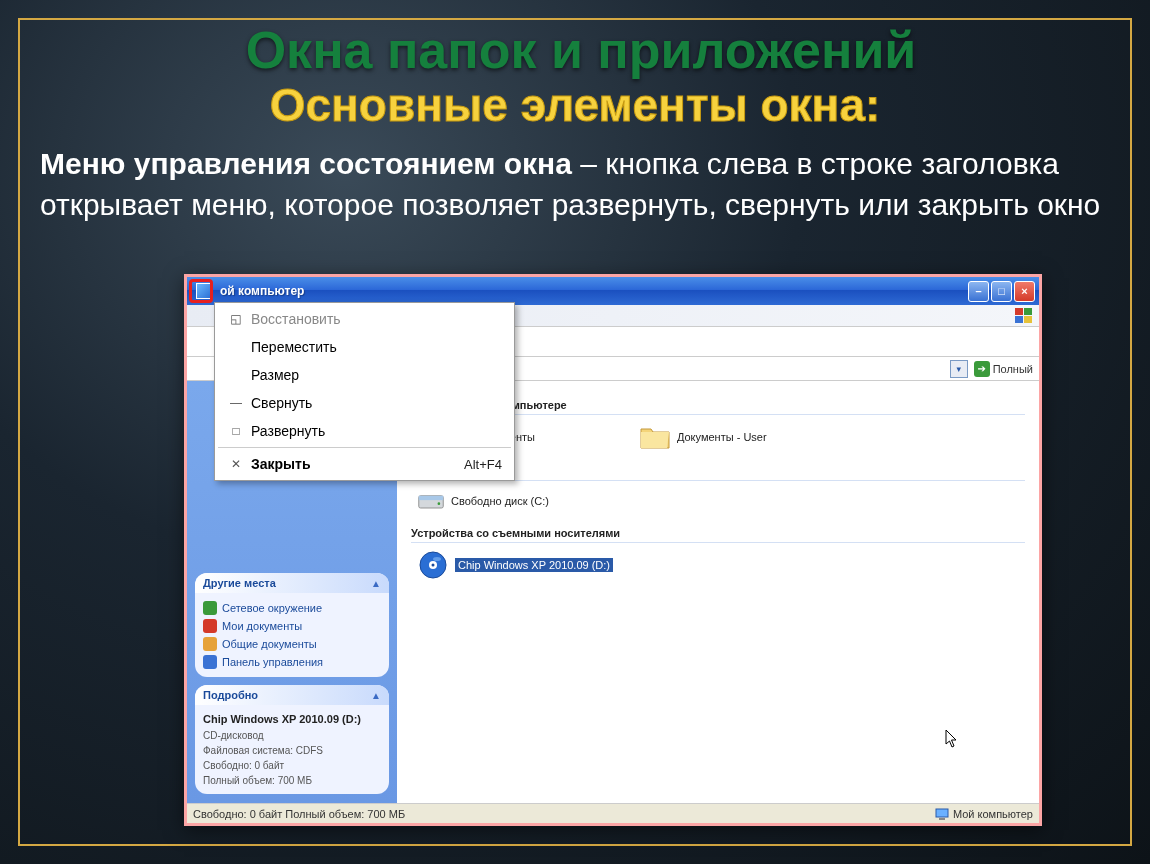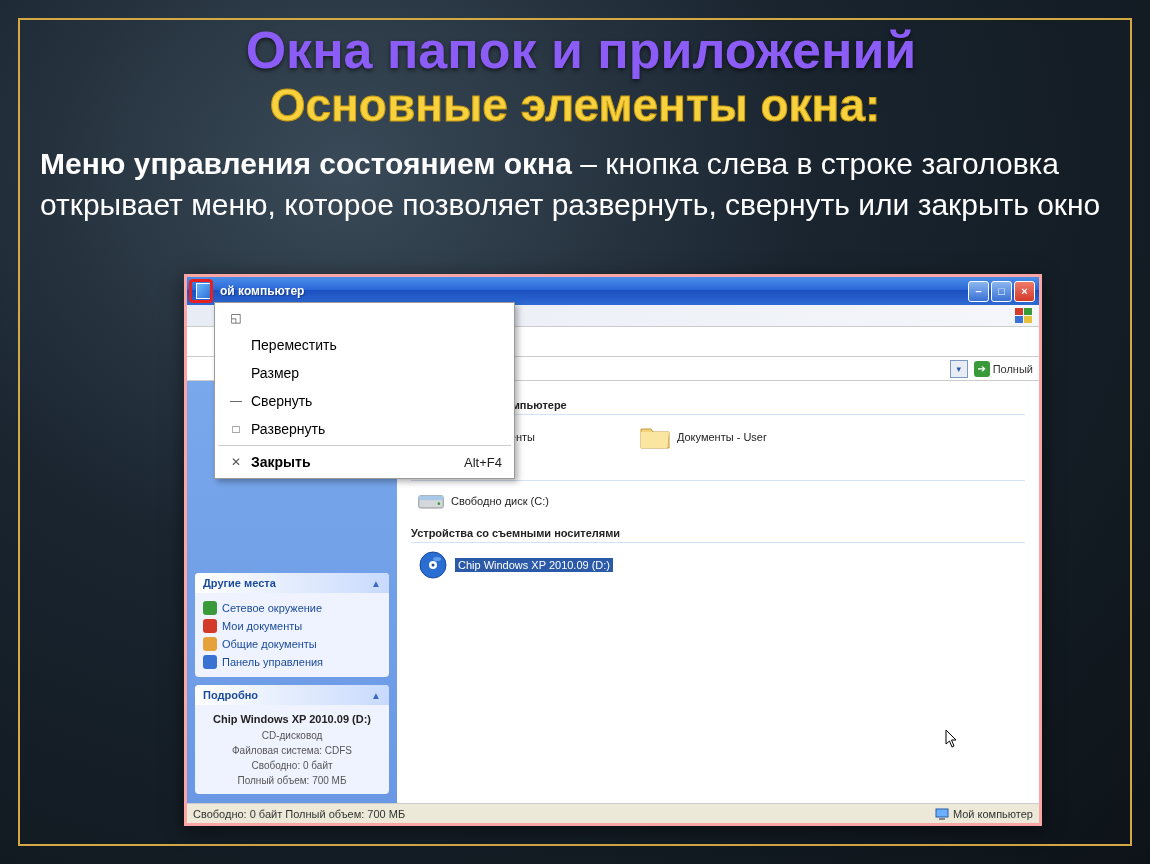--- a/index.html
+++ b/index.html
@@ -12,21 +12,21 @@
     overflow: hidden;
   }
   .slide-frame {
     position: absolute;
     top: 18px; left: 18px; right: 18px; bottom: 18px;
     border: 2px solid #d4a843;
   }
   .title-main {
     font-size: 52px;
     font-weight: bold;
-    color: #8b5cf6;
+    color: #15803d;
     text-align: center;
     margin-top: 20px;
     text-shadow: 0 2px 4px rgba(0,0,0,0.6);
     padding-left: 12px;
   }
   .title-sub {
     font-size: 46px;
     font-weight: bold;
     color: #f7d23e;
     -webkit-text-stroke: 1px #c79a10;
@@ -132,21 +132,21 @@
     justify-content: flex-end;
     padding-right: 6px;
     gap: 6px;
   }
   .addr-drop { width:18px; height:18px; background:#e8ecf4; border:1px solid #7a9ac4; display:flex; align-items:center; justify-content:center; color:#2a5aa8; font-size:9px; }
   .go-btn { display:flex; align-items:center; gap:3px; color:#333; font-size:11px; }
   .go-arrow { width:16px; height:16px; background:#3a9a3a; border-radius:3px; display:flex; align-items:center; justify-content:center; color:#fff; font-size:10px; }
 
   .body-area { display:flex; height: calc(100% - 28px - 22px - 30px - 24px - 20px); }
   .sidebar { width: 210px; background: linear-gradient(to bottom,#7aa8ec 0%, #6a98e4 100%); padding: 8px; display:flex; flex-direction:column; gap:8px; }
-  .side-panel { background:#eff3ff; border-radius:4px; overflow:hidden; font-size:11px;text-align:center; }
+  .side-panel { background:#eff3ff; border-radius:12px; overflow:hidden; font-size:11px; }
   .side-panel-hdr { background: linear-gradient(to right,#fff,#c8dafc); color:#1a4a9a; font-weight:bold; padding:4px 8px; display:flex; justify-content:space-between; align-items:center; font-size:11px; }
   .side-panel-hdr .chev { color:#3a6ac4; font-size:10px; }
   .side-panel-body { padding:6px 8px; }
   .side-link { display:flex; align-items:center; gap:5px; color:#1a4a9a; padding:2px 0; font-size:11px; }
   .side-link .ic { width:14px; height:14px; border-radius:3px; flex-shrink:0; }
   .details-body { color:#555; font-size:10px; line-height:1.5; }
   .details-body b { color:#222; font-size:11px; }
 
   .content { flex:1; background:#fff; padding:10px 14px; position:relative; }
   .section-hdr { font-weight:bold; font-size:11px; color:#222; border-bottom:1px solid #d4e0f4; padding-bottom:3px; margin-top:8px; margin-bottom:6px; }
@@ -350,20 +350,21 @@
           <rect x="4" y="11" width="6" height="2" fill="#888"></rect>
         </svg>
       <span>Мой компьютер</span>
     </div>
   </div>
 </div>
 
 <div class="sysmenu">
   <div class="sysmenu-item disabled">
     <div class="sysmenu-icon">◱</div>
+    <div class="sysmenu-label">Восстановить</div>
   </div>
   <div class="sysmenu-item">
     <div class="sysmenu-icon"></div>
     <div class="sysmenu-label">Переместить</div>
   </div>
   <div class="sysmenu-item">
     <div class="sysmenu-icon"></div>
     <div class="sysmenu-label">Размер</div>
   </div>
   <div class="sysmenu-item">

